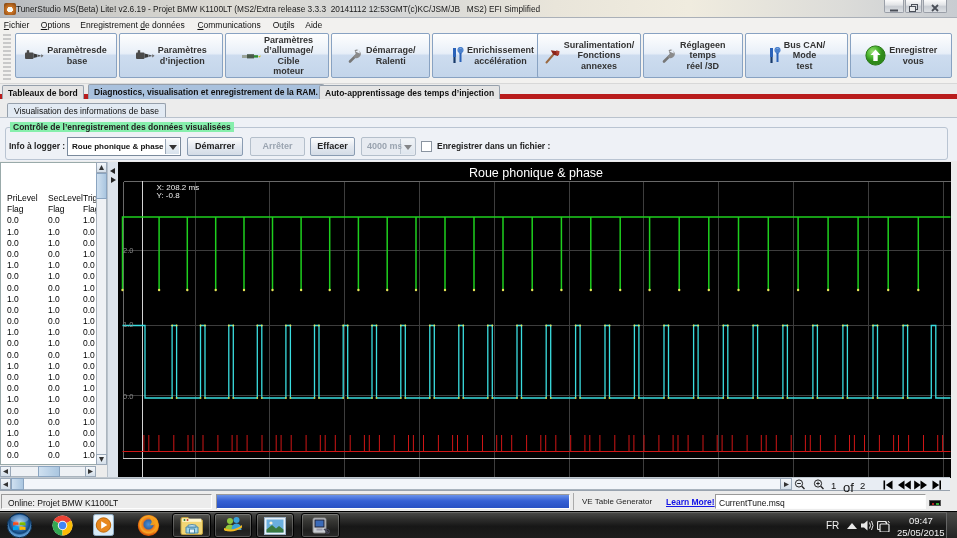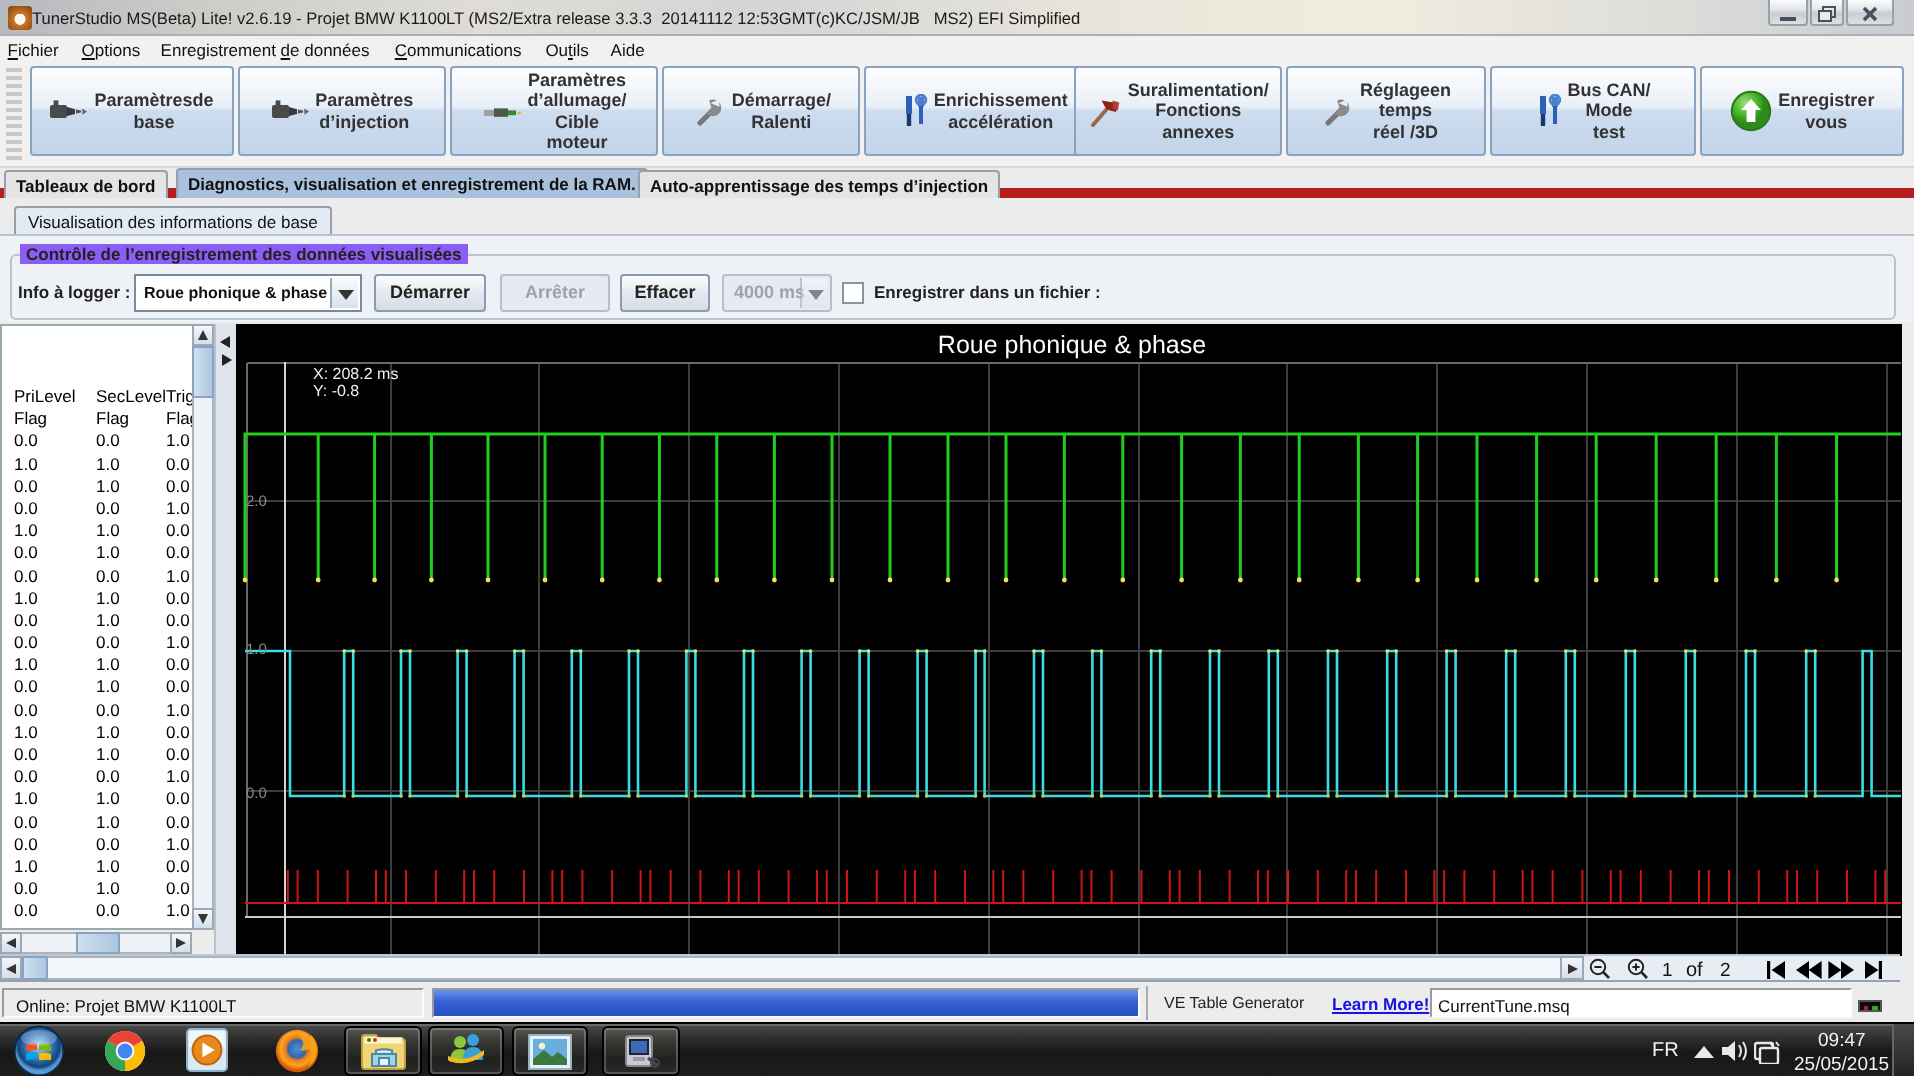--- a/index.html
+++ b/index.html
@@ -20,21 +20,21 @@
 .tbtn svg{margin-right:3px;flex:none}
 
 #tabrow1{left:0;top:84px;width:957px;height:15px;background:#ececec;border-bottom:5px solid #b91c1c}
 .tab{position:absolute;top:1px;height:14px;font-size:8.5px;font-weight:bold;color:#111;background:#e4e4e4;border:1px solid #96a0ac;border-bottom:none;border-radius:2px 2px 0 0;padding:0 5px;line-height:14px;white-space:nowrap}
 .tab.sel{background:#a9c1dd;top:0;height:15px;line-height:15px}
 #tabrow2{left:0;top:99px;width:957px;height:18px;background:#ececec}
 #tab21{position:absolute;left:7px;top:4px;height:14px;background:#e2eaf3;border:1px solid #96a0ac;border-bottom:none;border-radius:2px 2px 0 0;font-size:8.5px;font-weight:normal;color:#111;padding:0 6px;line-height:14px}
 
 #ctrlpanel{left:0;top:117px;width:957px;height:44px;background:#eef1f6;border-top:1px solid #b9c2cd}
 #groupbox{position:absolute;left:5px;top:9px;width:943px;height:33px;border:1px solid #b9c4d2;border-radius:3px}
-#grouplab{position:absolute;left:10px;top:3.5px;background:#8b5cf6;padding:0 3px;font-size:8.5px;font-weight:bold;color:#222;white-space:nowrap}
+#grouplab{position:absolute;left:10px;top:3.5px;background:#86efac;padding:0 3px;font-size:8.5px;font-weight:bold;color:#222;white-space:nowrap}
 .clab{position:absolute;font-size:8.5px;font-weight:bold;color:#222;white-space:nowrap}
 .cbtn{position:absolute;top:137px;height:19px;border:1px solid #8a9cb2;border-radius:2px;background:linear-gradient(#fdfdfd,#e4e9f0 50%,#d4dce6);font-size:9px;font-weight:bold;color:#222;text-align:center;line-height:17px}
 .cbtn.dis{color:#9aa4b0;background:#e7ebf1;border-color:#b4bfcb}
 #combo1{position:absolute;left:67px;top:137px;width:114px;height:19px;background:#fff;border:1px solid #7a8a9c;font-size:8px;font-weight:bold;color:#111;line-height:17px;padding-left:4px}
 .cararw{position:absolute;top:1px;width:14px;bottom:1px;background:linear-gradient(#f8fafc,#d8e2ec);border-left:1px solid #9aa8b8}
 .cararw:after{content:"";position:absolute;left:3px;top:6px;border:4px solid transparent;border-top:5px solid #333}
 
 #dtable{position:absolute;left:0;top:162px;width:96px;height:303px;background:#fff;border:1px solid #9aa;border-right:none;overflow:hidden;font-size:8.5px;color:#000;padding-top:30px}
 #dtable .tr{height:11.2px;position:relative}
 #dtable span{position:absolute;top:0}
@@ -607,21 +607,21 @@
 <svg width="36" height="13" style="position:absolute;left:792px;top:478px">
 <circle cx="7" cy="5.5" r="3.6" fill="none" stroke="#222"></circle>
     <line x1="9.8" y1="8.2" x2="12.5" y2="11" stroke="#222" stroke-width="1.3"></line>
     <line x1="5.2" y1="5.5" x2="8.8" y2="5.5" stroke="#222"></line>
 <circle cx="26" cy="5.5" r="3.6" fill="none" stroke="#222"></circle>
     <line x1="28.8" y1="8.2" x2="31.5" y2="11" stroke="#222" stroke-width="1.3"></line>
     <line x1="24.2" y1="5.5" x2="27.8" y2="5.5" stroke="#222"></line>
     <line x1="26" y1="3.7" x2="26" y2="7.3" stroke="#222"></line>
 </svg>
 <div class="abs" style="left:831px;top:479.5px;font-size:9.5px;color:#111">1</div>
-<div class="abs" style="left:843px;top:479.5px;font-size:10px;color:#111">of</div>
+<div class="abs" style="left:843px;top:479.5px;font-size:13px;color:#111">of</div>
 <div class="abs" style="left:860px;top:479.5px;font-size:9.5px;color:#111">2</div>
 <svg width="60" height="10" style="position:absolute;left:883px;top:479.5px" fill="#000">
 <rect x="0.5" y="0.5" width="1.6" height="9"></rect>
     <path d="M9.5 0.5 L9.5 9.5 L2.8 5z"></path>
 <path d="M21.5 0.5 L21.5 9.5 L15 5z"></path>
     <path d="M27.8 0.5 L27.8 9.5 L21.3 5z"></path>
 <path d="M31.2 0.5 L31.2 9.5 L37.7 5z"></path>
     <path d="M37.5 0.5 L37.5 9.5 L44 5z"></path>
 <path d="M49.5 0.5 L49.5 9.5 L56.2 5z"></path>
     <rect x="56.4" y="0.5" width="1.6" height="9"></rect>

